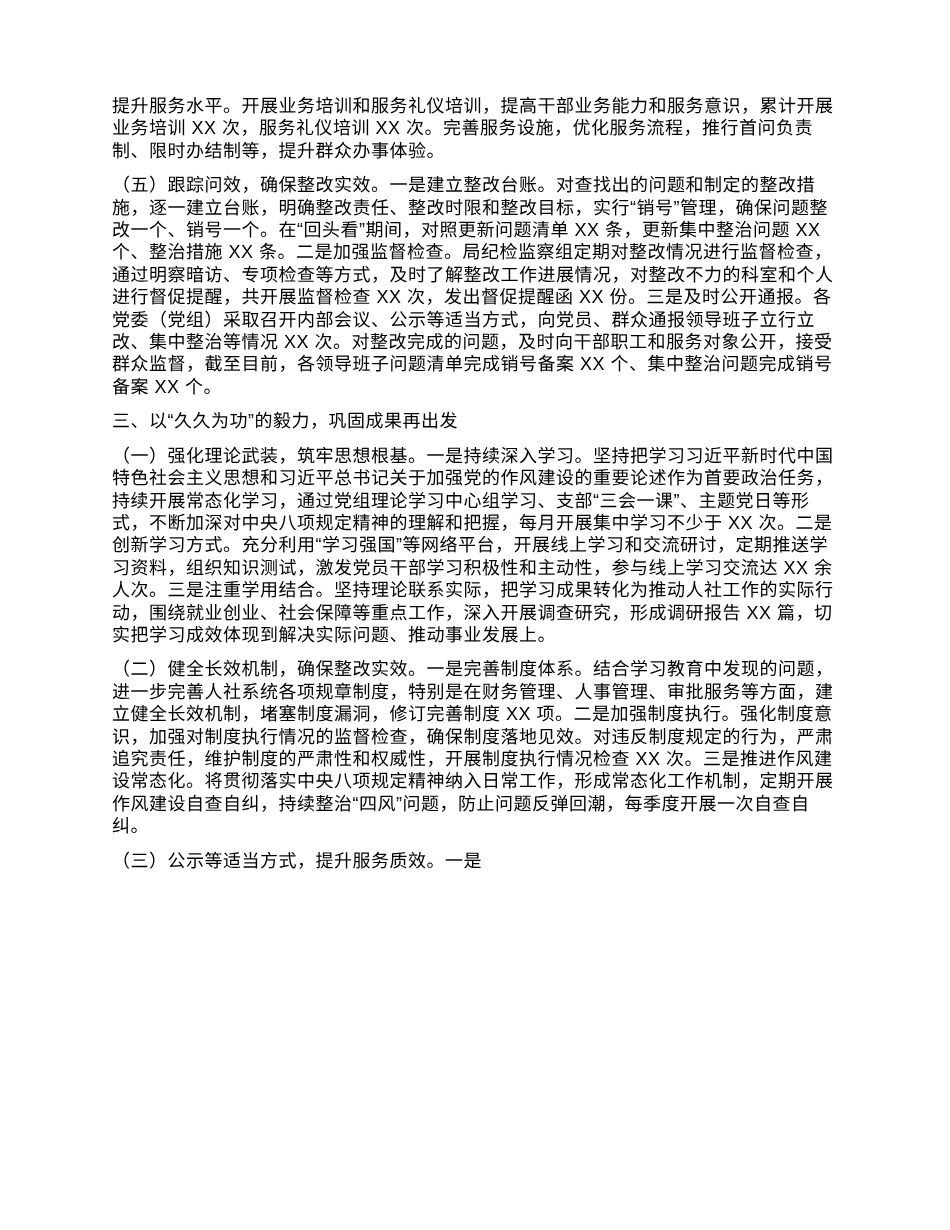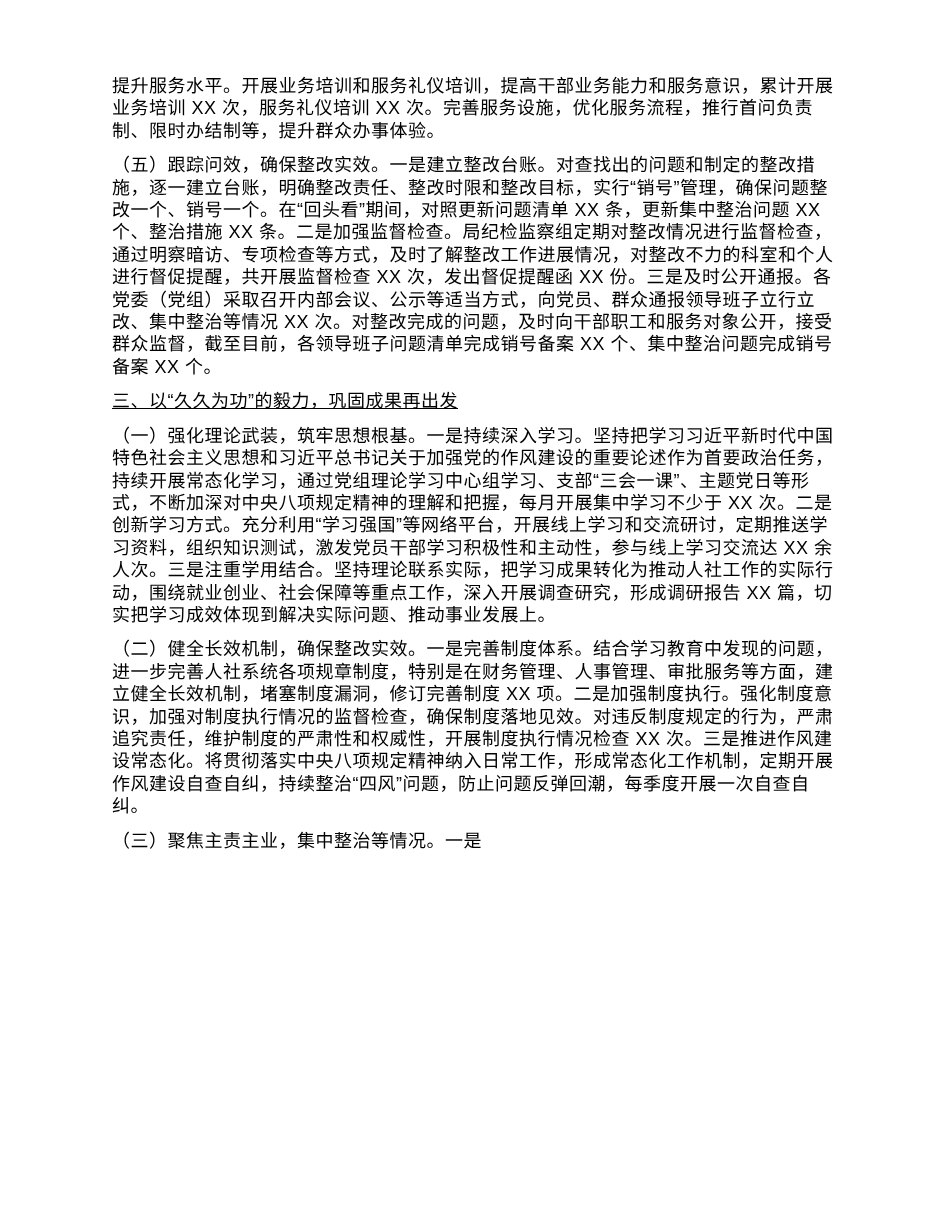--- a/index.html
+++ b/index.html
@@ -9,48 +9,47 @@
   }
   body {
     width: 950px;
     height: 1230px;
     overflow: hidden;
     font-family: "Liberation Sans", sans-serif;
   }
   .doc-page {
     width: 730px;
     margin-left: 112px;
-    padding-top: 75px;
+    padding-top: 95px;
     color: #000000;
     font-size: 18px;
     line-height: 22.4px;
     letter-spacing: 0.5px;
     text-align: left;
     word-break: break-all;
   }
   .doc-page p {
     margin: 12px 0;
   }
   .doc-page p:first-child {
     margin-top: 0;
   }
   .doc-page p.heading {
     font-weight: normal; 
-    text-decoration: underline;
   }
 </style>
 </head>
 <body>
 
 <div class="doc-page">
   <p>提升服务水平。开展业务培训和服务礼仪培训，提高干部业务能力和服务意识，累计开展业务培训 XX 次，服务礼仪培训 XX 次。完善服务设施，优化服务流程，推行首问负责制、限时办结制等，提升群众办事体验。</p>
 
   <p>（五）跟踪问效，确保整改实效。一是建立整改台账。对查找出的问题和制定的整改措施，逐一建立台账，明确整改责任、整改时限和整改目标，实行“销号”管理，确保问题整改一个、销号一个。在“回头看”期间，对照更新问题清单 XX 条，更新集中整治问题 XX 个、整治措施 XX 条。二是加强监督检查。局纪检监察组定期对整改情况进行监督检查，通过明察暗访、专项检查等方式，及时了解整改工作进展情况，对整改不力的科室和个人进行督促提醒，共开展监督检查 XX 次，发出督促提醒函 XX 份。三是及时公开通报。各党委（党组）采取召开内部会议、公示等适当方式，向党员、群众通报领导班子立行立改、集中整治等情况 XX 次。对整改完成的问题，及时向干部职工和服务对象公开，接受群众监督，截至目前，各领导班子问题清单完成销号备案 XX 个、集中整治问题完成销号备案 XX 个。</p>
 
   <p class="heading">三、以“久久为功”的毅力，巩固成果再出发</p>
 
 
   <p>（一）强化理论武装，筑牢思想根基。一是持续深入学习。坚持把学习习近平新时代中国特色社会主义思想和习近平总书记关于加强党的作风建设的重要论述作为首要政治任务，持续开展常态化学习，通过党组理论学习中心组学习、支部“三会一课”、主题党日等形式，不断加深对中央八项规定精神的理解和把握，每月开展集中学习不少于 XX 次。二是创新学习方式。充分利用“学习强国”等网络平台，开展线上学习和交流研讨，定期推送学习资料，组织知识测试，激发党员干部学习积极性和主动性，参与线上学习交流达 XX 余人次。三是注重学用结合。坚持理论联系实际，把学习成果转化为推动人社工作的实际行动，围绕就业创业、社会保障等重点工作，深入开展调查研究，形成调研报告 XX 篇，切实把学习成效体现到解决实际问题、推动事业发展上。</p>
 
   <p>（二）健全长效机制，确保整改实效。一是完善制度体系。结合学习教育中发现的问题，进一步完善人社系统各项规章制度，特别是在财务管理、人事管理、审批服务等方面，建立健全长效机制，堵塞制度漏洞，修订完善制度 XX 项。二是加强制度执行。强化制度意识，加强对制度执行情况的监督检查，确保制度落地见效。对违反制度规定的行为，严肃追究责任，维护制度的严肃性和权威性，开展制度执行情况检查 XX 次。三是推进作风建设常态化。将贯彻落实中央八项规定精神纳入日常工作，形成常态化工作机制，定期开展作风建设自查自纠，持续整治“四风”问题，防止问题反弹回潮，每季度开展一次自查自纠。</p>
 
-  <p>（三）聚焦主责主业，集中整治等情况。一是</p>
+  <p>（三）公示等适当方式，提升服务质效。一是</p>
 </div>
 
 </body></html>

